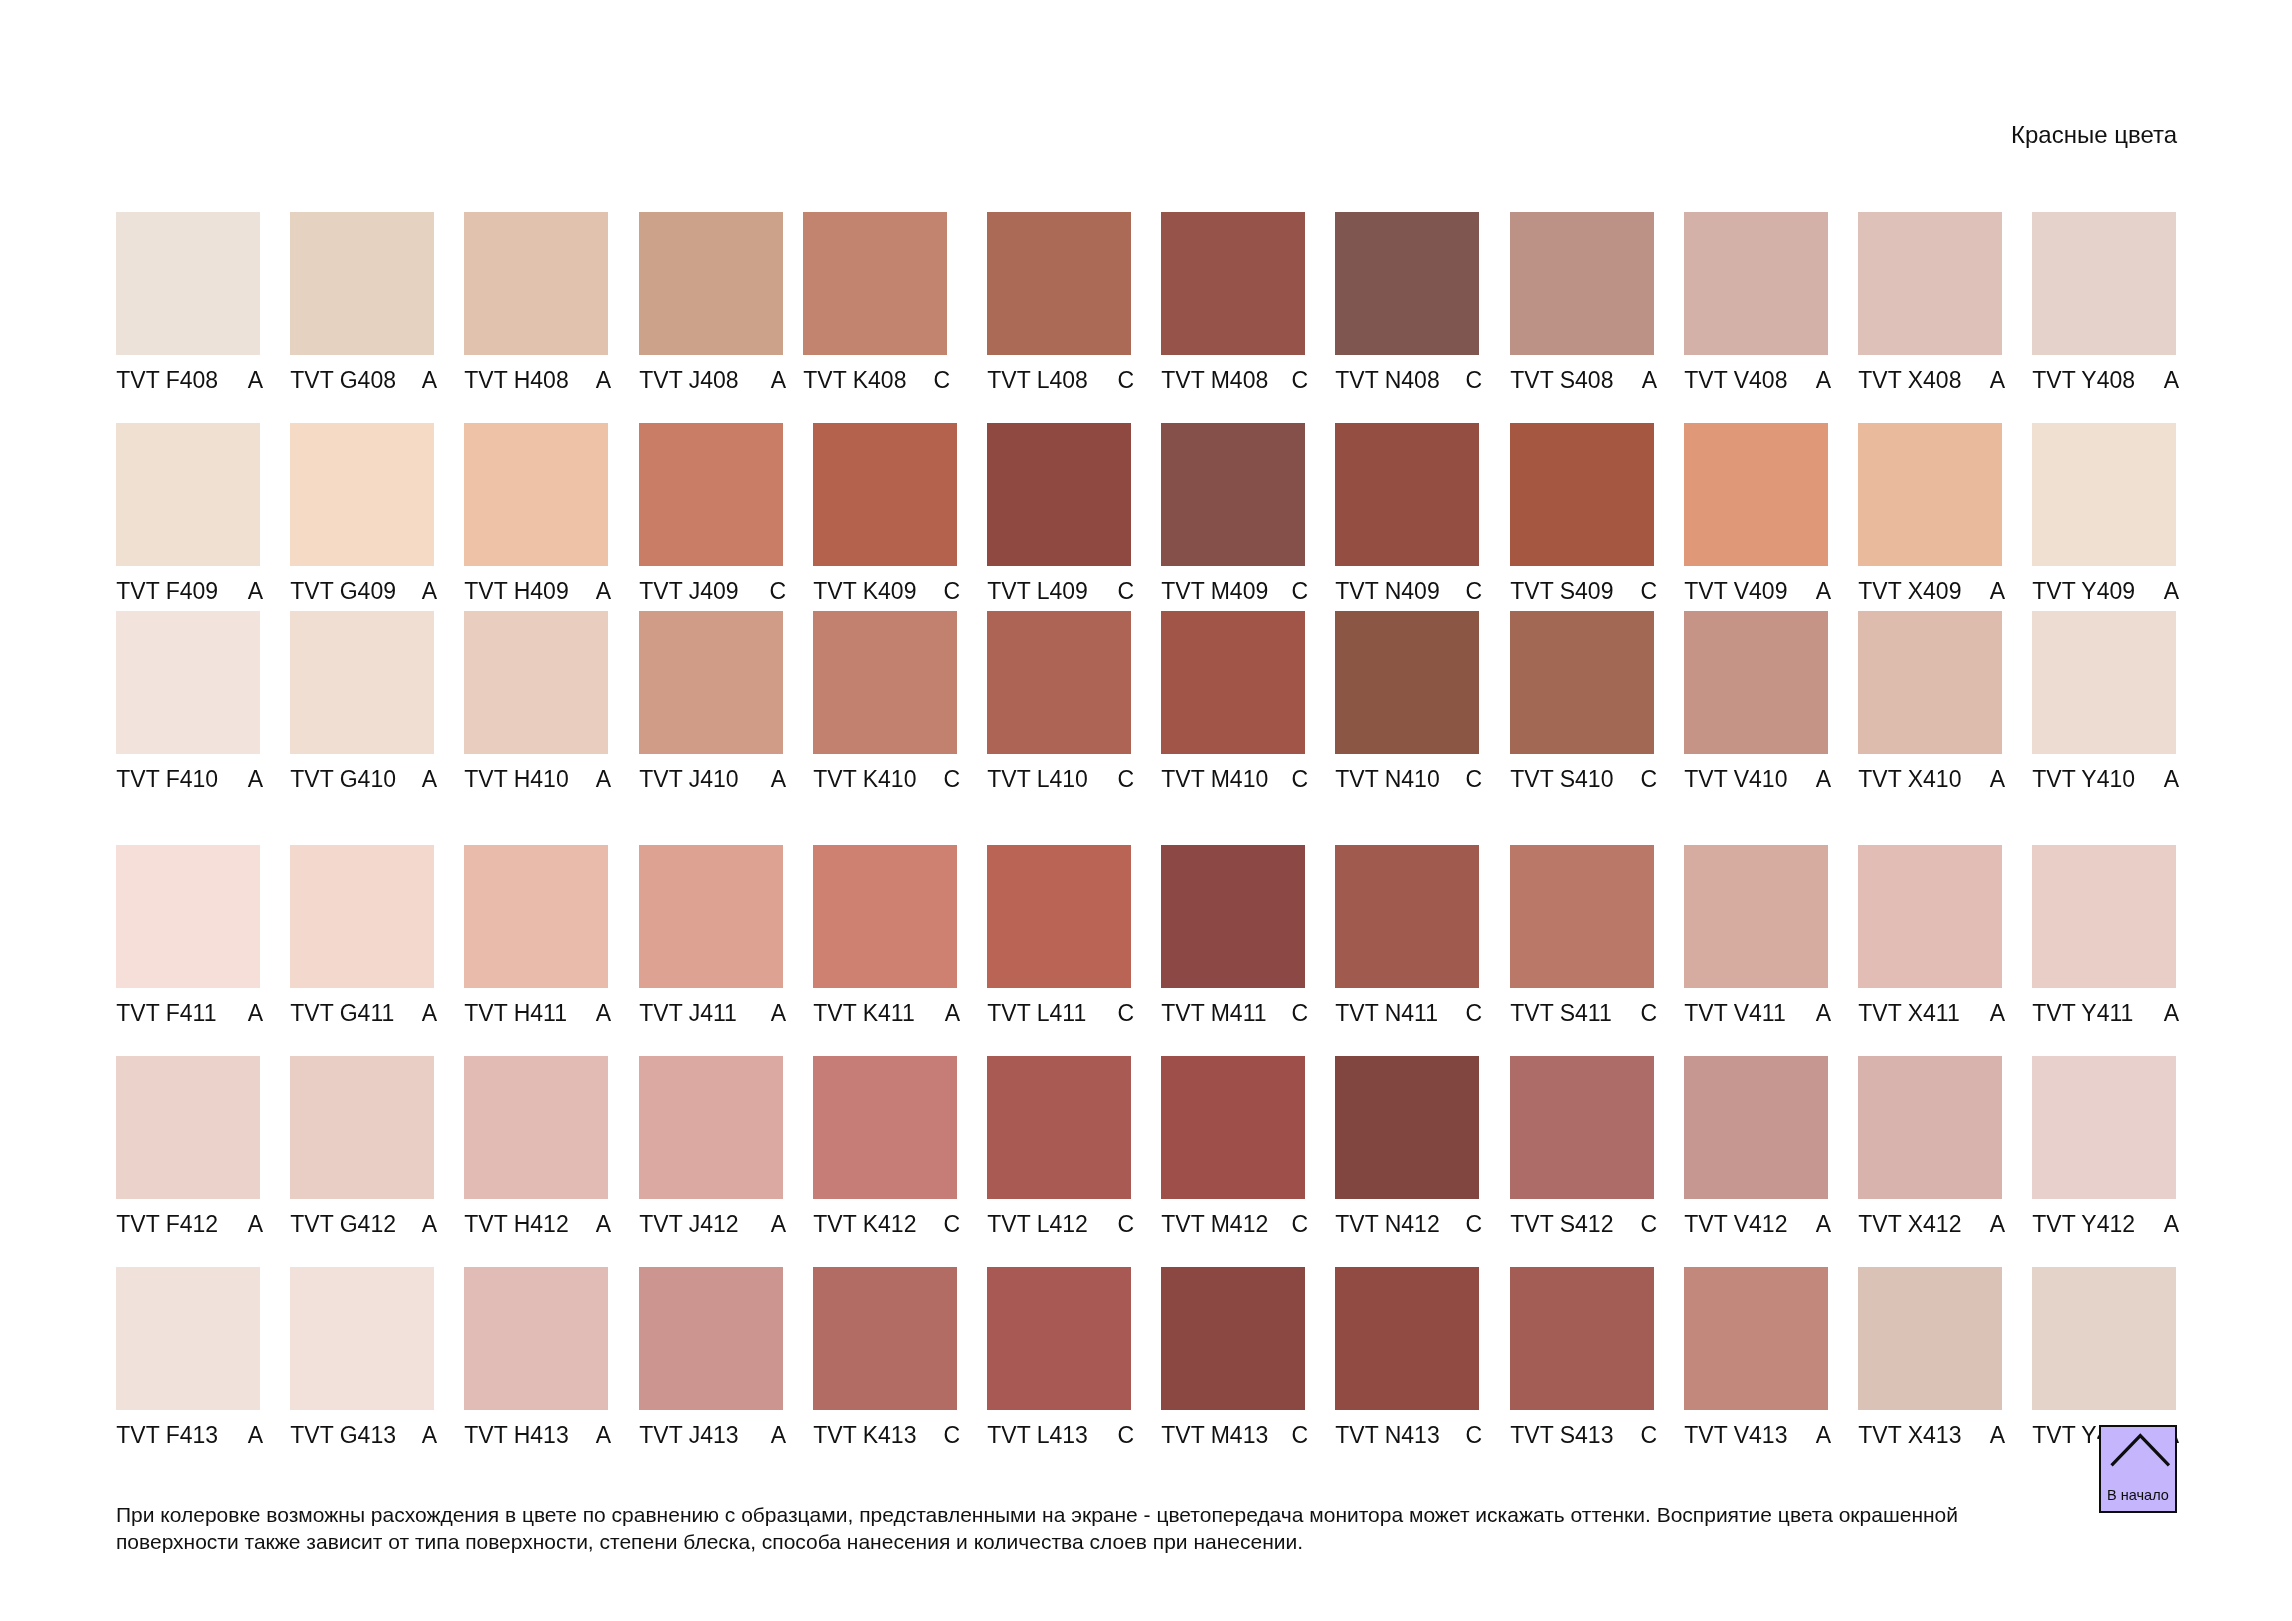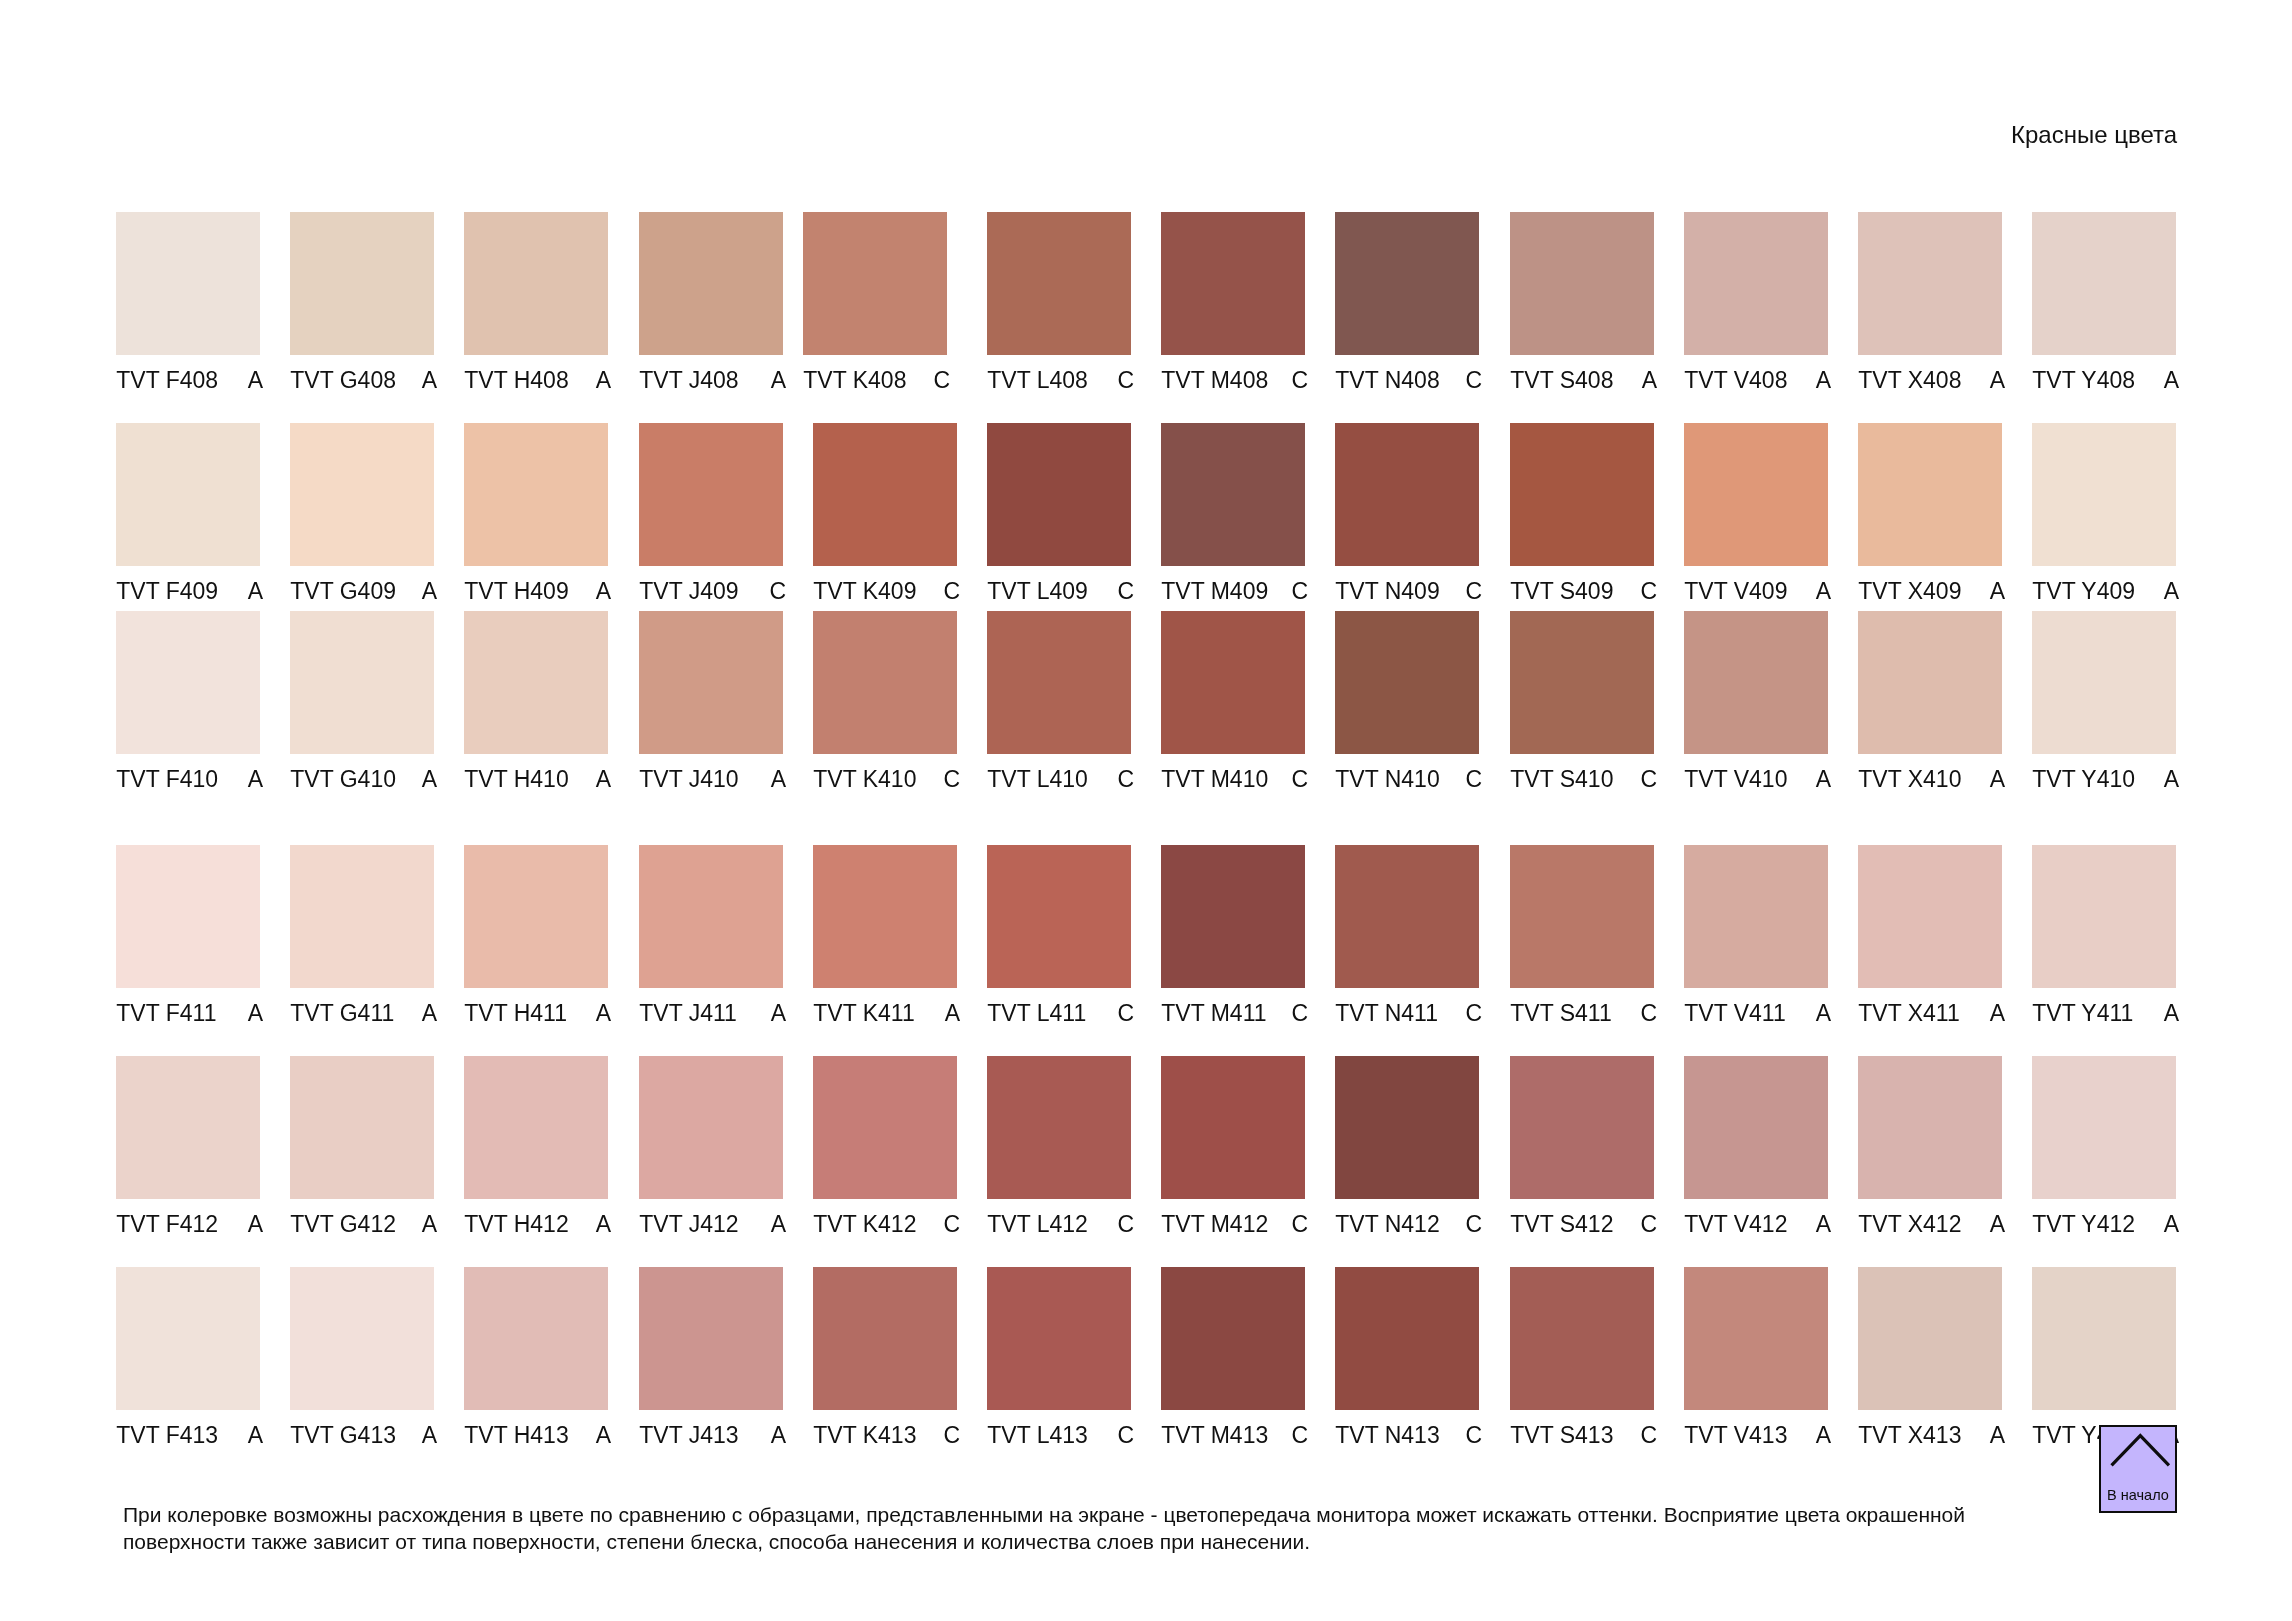--- a/index.html
+++ b/index.html
@@ -40,21 +40,20 @@
     font-size:23px;color:#111111;white-space:nowrap;line-height:23.5px;
   }
   .lbl .code{position:absolute;left:0.3px;top:0;}
   .lbl .grp{position:absolute;right:0px;top:0;}
 
   
   .note{
     position:absolute;left:116px;top:1501px;width:1921px;
     font-size:21px;line-height:27px;color:#111111;
     text-align:left;
-    margin-left:7px;
   }
   .home{
     position:absolute;left:2099px;top:1425px;width:78px;height:88px;
     border:2.4px solid #0d0d0d;background:#c4b5fd;box-sizing:border-box;
   }
   .home .chev{position:absolute;left:0;top:0;width:78px;height:77px;display:block;}
   .home .ht{
     position:absolute;left:0;right:0;bottom:8.8px;text-align:center;
     font-size:14.5px;color:#0d0d0d;line-height:1;
   }

